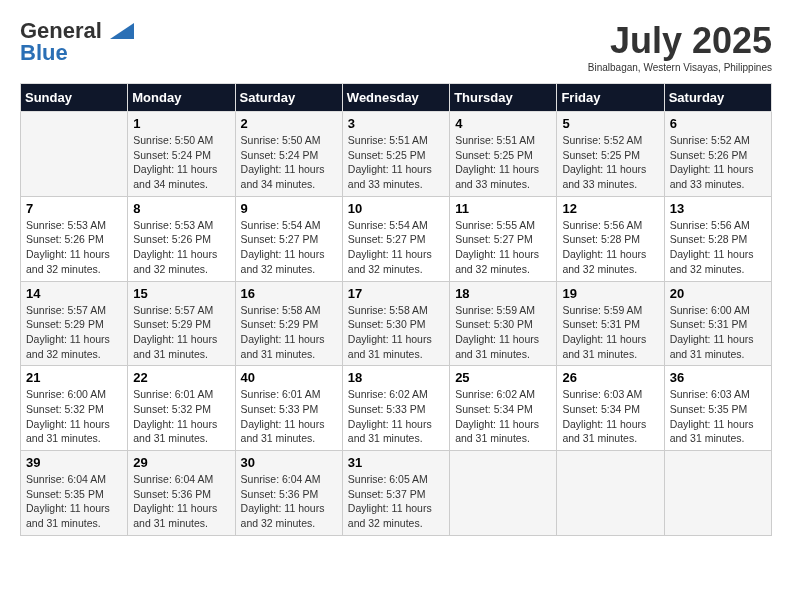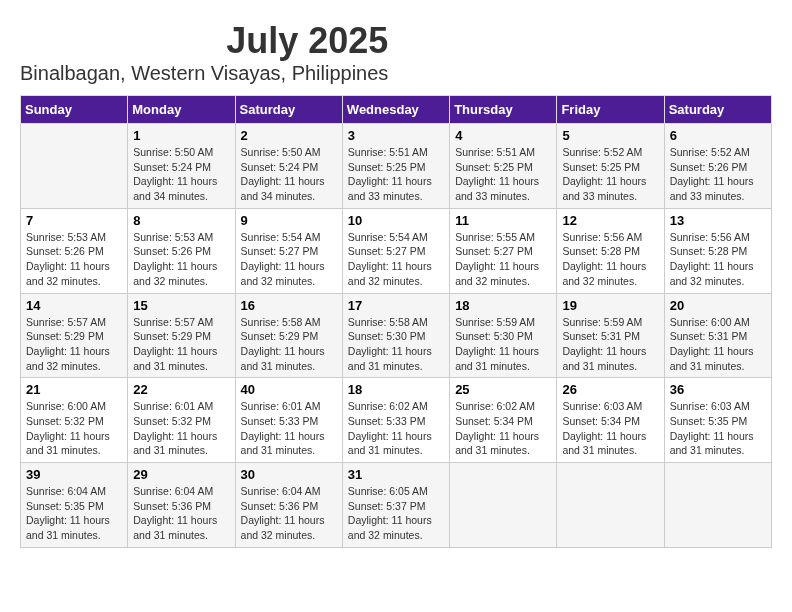--- a/index.html
+++ b/index.html
@@ -29,30 +29,30 @@
     }
     .title-block {
       text-align: right;
     }
     .month-title {
       font-size: 36px;
       font-weight: bold;
       color: #333;
     }
     .subtitle {
-      font-size: 20px;
+      font-size: 10px;
       color: #333;
     }
     table {
       width: 100%;
       border-collapse: collapse;
       font-size: 11px;
     }
     thead tr th {
-      background-color: #4c1d95;
+      background-color: #0f172a;
       color: #fff;
       padding: 6px 4px;
       text-align: left;
       font-size: 13px;
       font-weight: bold;
       border: 1px solid #ddd;
     }
     tbody tr td {
       border: 1px solid #ccc;
       vertical-align: top;
@@ -78,20 +78,31 @@
       line-height: 1.4;
     }
     .empty-cell {
       background-color: #f9f9f9;
     }
   </style>
 </head>
 <body>
 
 <div class="header">
+  <div class="logo">
+    <div style="display:flex; align-items:center;">
+      <span class="logo-text">
+        <span>General</span>
+      </span>
+      <svg width="32" height="20" viewBox="0 0 32 20">
+        <polygon points="8,18 32,2 32,18" fill="#2a6fb5"></polygon>
+      </svg>
+    </div>
+    <span class="logo-text" style="color:#2a6fb5; font-size:22px;">Blue</span>
+  </div>
   <div class="title-block">
     <div class="month-title">July 2025</div>
     <div class="subtitle">Binalbagan, Western Visayas, Philippines</div>
   </div>
 </div>
 
 <table>
   <thead>
     <tr id="header-row">
     <th>Sunday</th>

